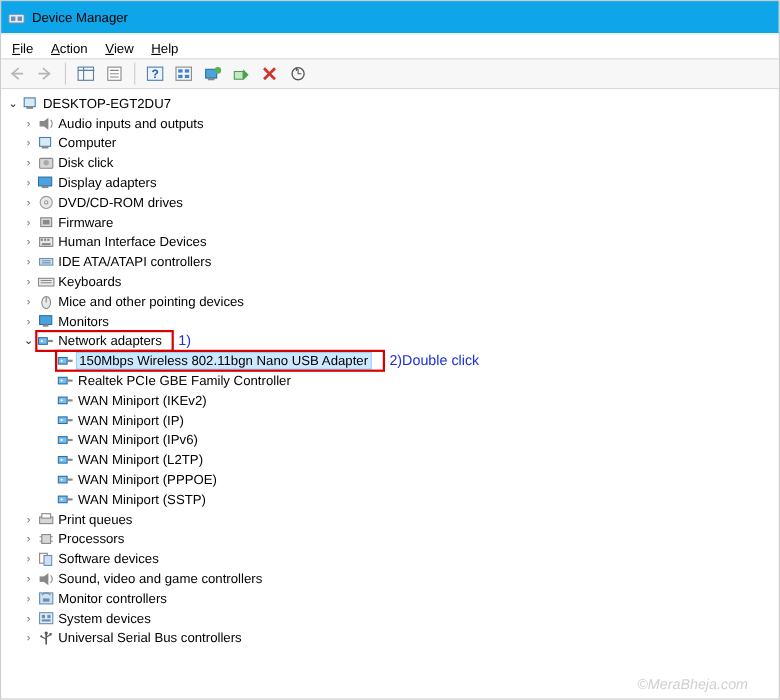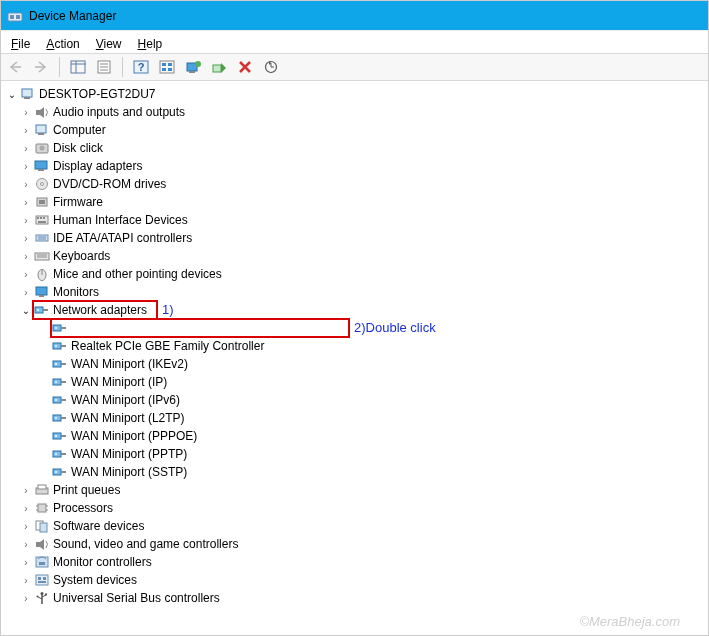--- a/index.html
+++ b/index.html
@@ -369,20 +369,21 @@
   <div id="net-children">
       <div class="tree-row" id="first-net-row">
         <span class="indent" style="width:50px"></span>
         <span class="node-icon">
           <svg width="16" height="14">
             <rect x="1" y="4" width="8" height="6" fill="#76bdf0" stroke="#2b6fa3"></rect>
             <rect x="9" y="6" width="5" height="2" fill="#888"></rect>
             <circle cx="4" cy="7" r="1" fill="#fff"></circle>
           </svg>
         </span>
+        <span class="label selected">150Mbps Wireless 802.11bgn Nano USB Adapter</span>
       </div>
       <div class="tree-row">
         <span class="indent" style="width:50px"></span>
         <span class="node-icon">
           <svg width="16" height="14">
             <rect x="1" y="4" width="8" height="6" fill="#76bdf0" stroke="#2b6fa3"></rect>
             <rect x="9" y="6" width="5" height="2" fill="#888"></rect>
             <circle cx="4" cy="7" r="1" fill="#fff"></circle>
           </svg>
         </span>
@@ -435,31 +436,20 @@
       <div class="tree-row">
         <span class="indent" style="width:50px"></span>
         <span class="node-icon">
           <svg width="16" height="14">
             <rect x="1" y="4" width="8" height="6" fill="#76bdf0" stroke="#2b6fa3"></rect>
             <rect x="9" y="6" width="5" height="2" fill="#888"></rect>
             <circle cx="4" cy="7" r="1" fill="#fff"></circle>
           </svg>
         </span>
         <span class="label ">WAN Miniport (PPPOE)</span>
-      </div>
-      <div class="tree-row">
-        <span class="indent" style="width:50px"></span>
-        <span class="node-icon">
-          <svg width="16" height="14">
-            <rect x="1" y="4" width="8" height="6" fill="#76bdf0" stroke="#2b6fa3"></rect>
-            <rect x="9" y="6" width="5" height="2" fill="#888"></rect>
-            <circle cx="4" cy="7" r="1" fill="#fff"></circle>
-          </svg>
-        </span>
-        <span class="label ">WAN Miniport (PPTP)</span>
       </div>
       <div class="tree-row">
         <span class="indent" style="width:50px"></span>
         <span class="node-icon">
           <svg width="16" height="14">
             <rect x="1" y="4" width="8" height="6" fill="#76bdf0" stroke="#2b6fa3"></rect>
             <rect x="9" y="6" width="5" height="2" fill="#888"></rect>
             <circle cx="4" cy="7" r="1" fill="#fff"></circle>
           </svg>
         </span>

